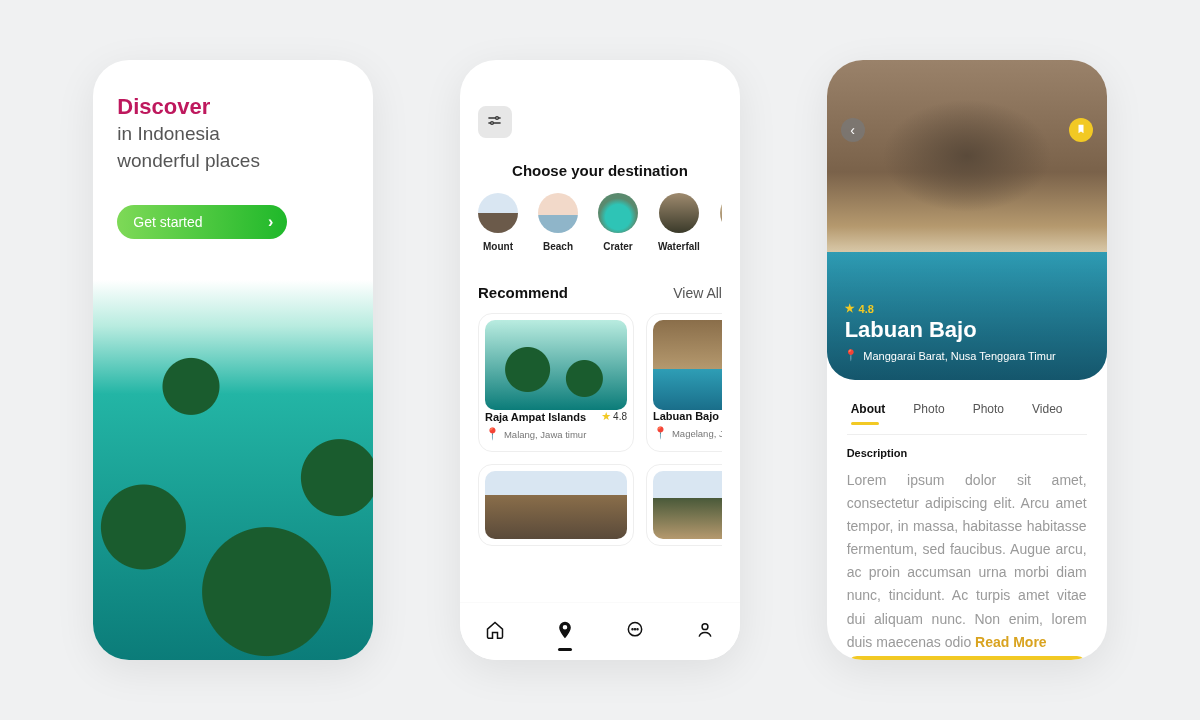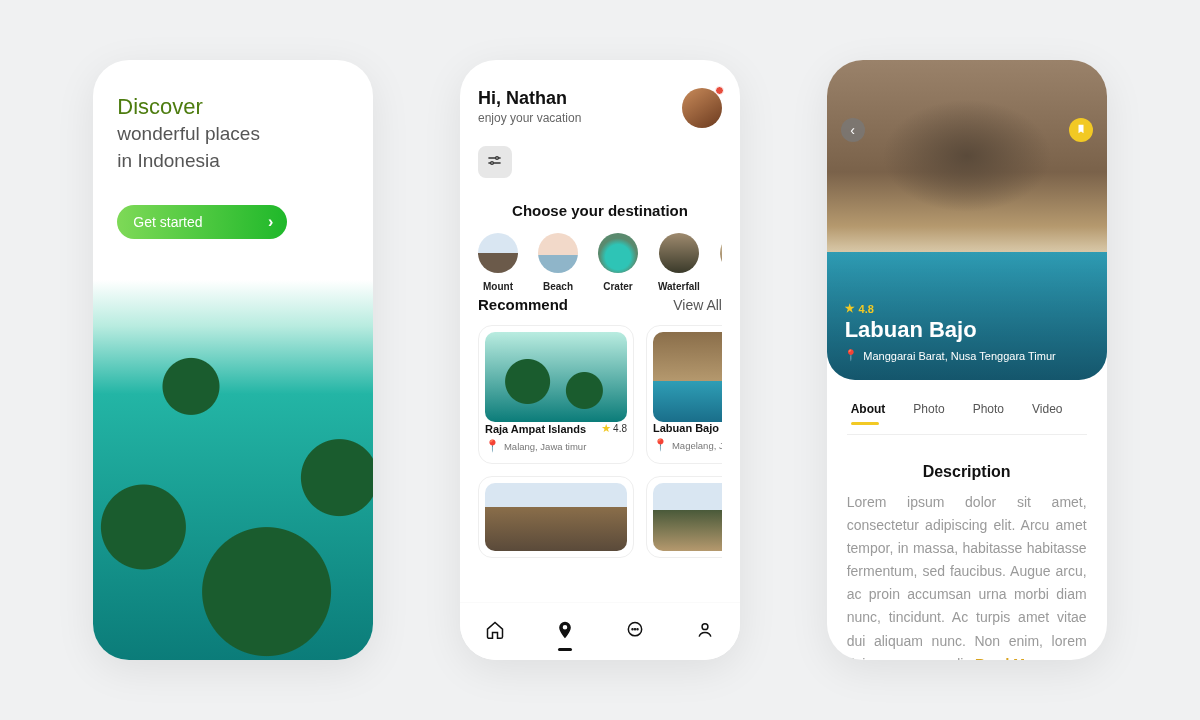--- a/index.html
+++ b/index.html
@@ -12,21 +12,21 @@
   }
   .phone {
     width: 280px; height: 600px;
     background: #fff; border-radius: 36px;
     overflow: hidden; position: relative;
     box-shadow: 0 10px 40px rgba(0,0,0,0.08);
   }
 
   
   .s1-head { padding: 34px 24px 0; }
-  .s1-title { font-size: 22px; font-weight: 400; color: #4d7c0f; }
+  .s1-title { font-size: 22px; font-weight: 700; color: #be185d; }
   .s1-sub { font-size: 19px; color: #555; line-height: 1.3; margin-top: 2px; }
   .s1-btn {
     margin: 32px 0 0 24px; width: 170px; height: 34px;
     background: linear-gradient(90deg,#7ed957,#1fb82a);
     border-radius: 17px; color:#fff; font-size:14px; font-weight:500;
     display:flex; align-items:center; padding:0 16px; position:relative;text-align:right;
   }
   .s1-btn .chev { position:absolute; right:14px; font-size:16px; font-weight:700; }
   .s1-hero {
     position:absolute; left:0; right:0; bottom:0; top:220px;
@@ -52,21 +52,21 @@
   .cats { display:flex; gap:20px; margin-top:14px; overflow:hidden; }
   .cat { display:flex; flex-direction:column; align-items:center; gap:8px; flex:0 0 auto; }
   .cat .bubble { width:40px; height:40px; border-radius:50%; }
   .cat span { font-size:10px; font-weight:600; color:#222; }
   .b-mount { background:linear-gradient(180deg,#d9e6f2 50%,#6b5a4a 50%); }
   .b-beach { background:linear-gradient(180deg,#f2d9c9 55%,#8fb5c9 55%); }
   .b-crater{ background:radial-gradient(circle at 50% 60%,#2ec4b6 40%,#5a8a6e 60%); }
   .b-water { background:linear-gradient(180deg,#9e8a6e 0%,#3a3a2a 100%); }
   .b-riv   { background:linear-gradient(180deg,#d9c9a9 0%,#8a6e4a 100%); }
 
-  .rec-h { display:flex; justify-content:space-between; align-items:center; margin-top:4px;gap:47px; }
+  .rec-h { display:flex; justify-content:space-between; align-items:center; margin-top:32px;gap:47px; }
   .viewall { font-size:14px; color:#555; }
   .cards { display:flex; gap:12px; margin-top:12px; overflow:hidden; }
   .card { width:156px; background:#fff; border:1px solid #eee; border-radius:14px; padding:6px 6px 10px; flex:0 0 auto; }
   .card .img { height:90px; border-radius:10px; }
   .img-raja { background:radial-gradient(circle at 30% 55%,#1a5c2e 0 22px,transparent 23px),radial-gradient(circle at 70% 65%,#1a5c2e 0 18px,transparent 19px),linear-gradient(180deg,#b9ece0,#0b7c79); }
   .img-bajo { background:linear-gradient(180deg,#8a6e4a 0%,#b5996e 55%,#2e9db5 55%,#1a6e8a 100%); }
   .card-title { font-size:11px; font-weight:800; color:#111; margin-top:0; display:flex; align-items:center; gap:6px; }
   .rating-sm { font-size:10px; color:#333; font-weight:500; display:inline-flex; align-items:center; gap:2px; margin-left:auto; }
   .loc-row { font-size:9.5px; color:#777; margin-top:4px; display:flex; align-items:center; gap:4px; }
   .cards2 { display:flex; gap:12px; margin-top:12px; overflow:hidden; }
@@ -94,53 +94,46 @@
   .s3-book { position:absolute; top:58px; right:14px; width:24px; height:24px; border-radius:50%; background:#f2c924; display:flex; align-items:center; justify-content:center; color:#fff; font-size:12px; }
   .s3-meta { position:absolute; bottom:18px; left:18px; right:18px; color:#fff; }
   .s3-rating { font-size:11px; font-weight:700; display:flex; align-items:center; gap:4px; color:#f2c924; }
   .s3-title { font-size:22px; font-weight:800; margin-top:2px; }
   .s3-loc { font-size:11px; margin-top:6px; display:flex; align-items:center; gap:5px; }
   .s3-body { padding:4px 20px 20px; }
   .tabs { display:flex; gap:28px; padding:18px 4px 10px; border-bottom:1px solid #eee; font-size:12px; color:#555; }
   .tab { position:relative; padding-bottom:8px; }
   .tab.active { color:#111; font-weight:700; }
   .tab.active::after { content:""; position:absolute; left:0; bottom:-1px; width:28px; height:3px; background:#f2c924; border-radius:2px; }
-  .desc-h { font-size:16px; font-weight:800; margin-top:28px; color:#111;text-align:center; }
+  .desc-h { font-size:11px; font-weight:800; margin-top:12px; color:#111; }
   .desc { font-size:14px; line-height:1.65; color:#9a9a9a; margin-top:10px; text-align:justify; }
   .readmore { color:#d9a31f; font-weight:600; }
   .cta { margin-top:2px; height:40px; background:#f2c924; border-radius:10px; display:flex; align-items:center; justify-content:center; font-weight:800; color:#3a3a1a; font-size:14px; }
 
   .star { color:#f2c924; font-size:11px; }
   .pin  { color:#f2c924; font-size:12px; }
 </style>
 </head>
 <body>
 
 <div class="phone">
   <div class="s1-head">
     <div class="s1-title">Discover</div>
+    <div class="s1-sub">in Indonesia</div>
     <div class="s1-sub">wonderful places</div>
-    <div class="s1-sub">in Indonesia</div>
   </div>
   <div class="s1-btn">
     <span>Get started</span>
     <span class="chev">›</span>
   </div>
   <div class="s1-hero"></div>
 </div>
 
 <div class="phone">
   <div class="s2">
-    <div class="s2-top">
-      <div>
-        <div class="s2-hi">Hi, Nathan</div>
-        <div class="s2-sub">enjoy your vacation</div>
-      </div>
-      <div class="avatar"></div>
-    </div>
 
     <div class="s2-search">
       <div class="s2-filter">
         <span>
           <svg width="15" height="15" viewBox="0 0 24 24" fill="none" stroke="#333" stroke-width="2.2" stroke-linecap="round">
               <line x1="3" y1="8" x2="21" y2="8"></line>
               <circle cx="16" cy="8" r="2.2" fill="#e7e7e7"></circle>
               <line x1="3" y1="16" x2="21" y2="16"></line>
               <circle cx="8" cy="16" r="2.2" fill="#e7e7e7"></circle>
             </svg>

